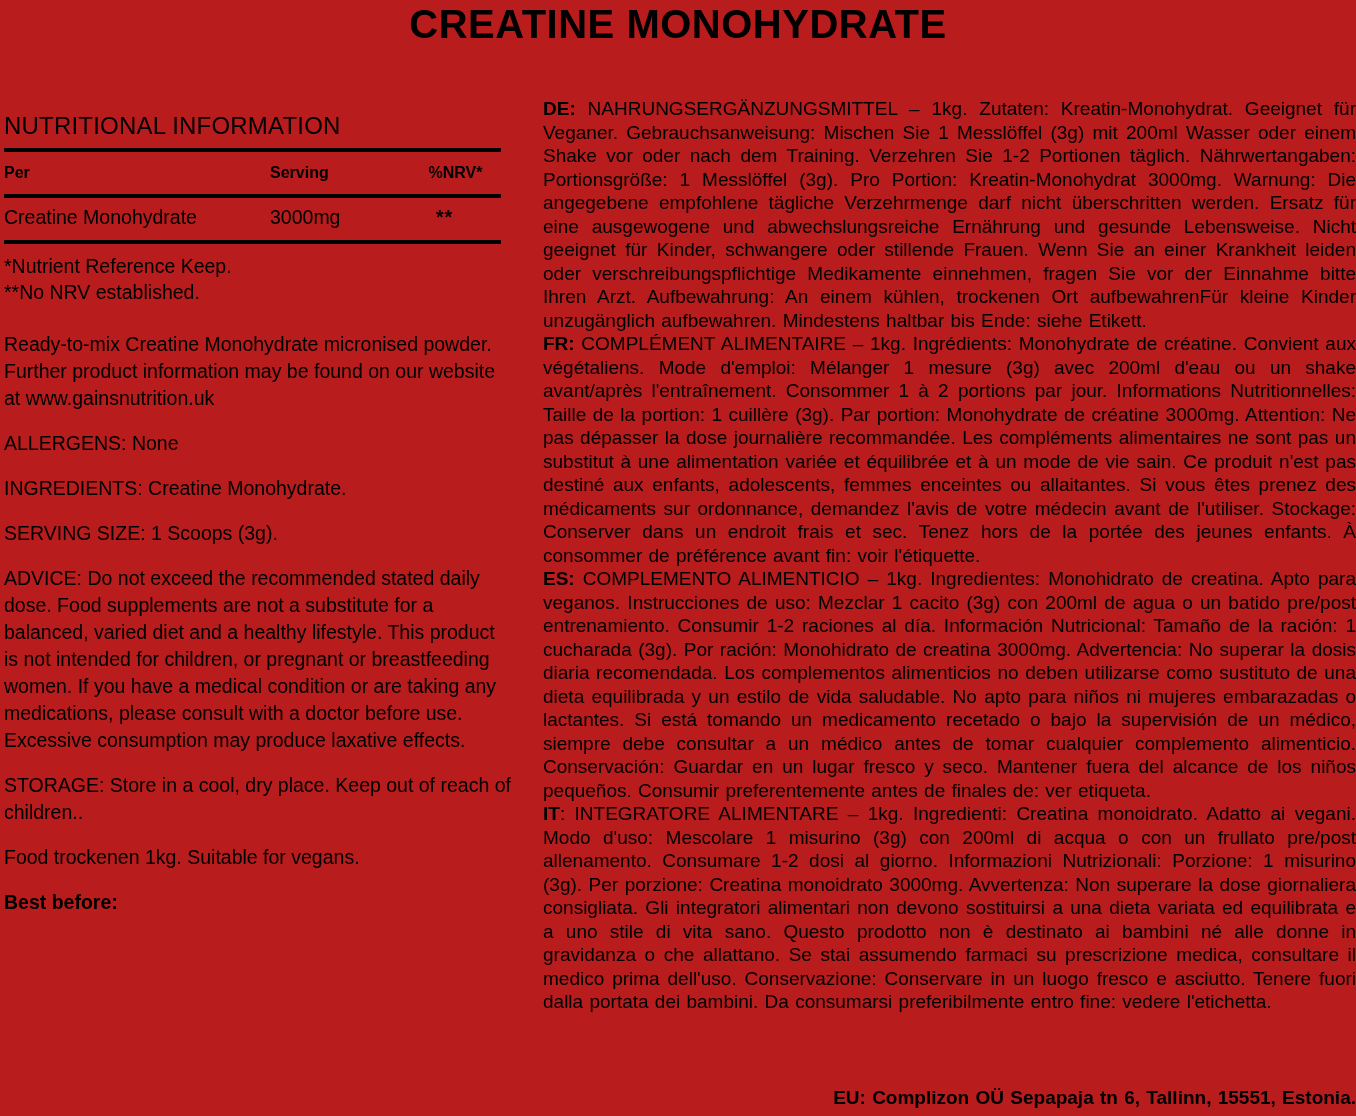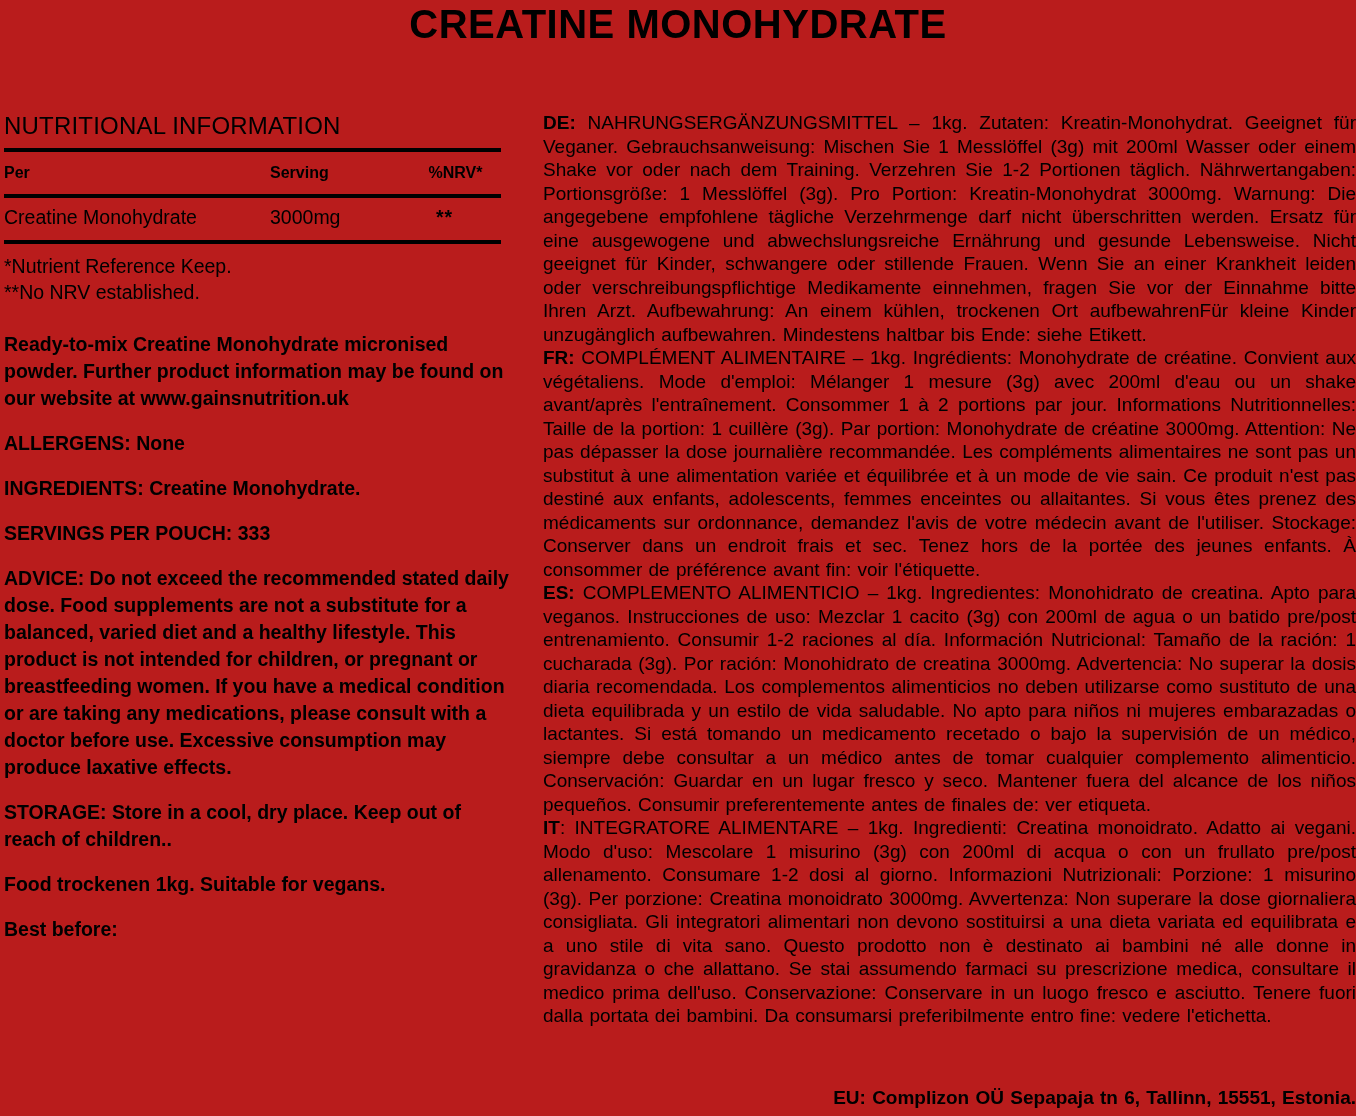--- a/index.html
+++ b/index.html
@@ -27,27 +27,27 @@
   .nut { width: 497px; }
   .nut-heading { font-size: 24px; font-weight: normal; letter-spacing: 0.2px; padding-bottom: 9px; }
   .rule { height: 4px; background: #000; }
   .nut-row { display: grid; grid-template-columns: 266px 150px 1fr; align-items: baseline; }
   .nut-head { font-weight: bold; font-size: 16px; padding: 7px 0 8px 0; }
   .nut-data { padding: 6px 0 9px 0; }
   .c3 { text-align: center; padding-right: 10px; }
   .nut-data .c3 { padding-right: 32px; font-weight: bold; letter-spacing: 1px; }
   .footnotes { margin-top: 9px; line-height: 26px; }
 
-  .lblock { margin-top: 18px; white-space: pre-line; font-weight: bold; }
+  .lblock { margin-top: 18px; white-space: pre-line; }
   .lblock.first { margin-top: 26px; }
   .bold { font-weight: bold; }
 
   
   .right-col {
-    position: absolute; left: 543px; top: 111px; bottom: 0; width: 813px;
+    position: absolute; left: 543px; top: 97px; bottom: 0; width: 813px;
     font-size: 19px; line-height: 23.5px;
     text-align: justify;
     word-spacing: 1px;
   }
   .rpara { text-align: justify; }
   .rpara b { font-weight: bold; }
   .eu-line {
     position: absolute; left: 0; bottom: 7px; width: 100%;
     font-weight: bold; text-align: right;
   }
@@ -78,21 +78,21 @@
       <div class="rule"></div>
       <div class="footnotes">
         <div>*Nutrient Reference Keep.</div>
         <div>**No NRV established.</div>
       </div>
     </div>
 
     <div class="lblock first">Ready-to-mix Creatine Monohydrate micronised powder. Further product information may be found on our website at www.gainsnutrition.uk</div>
     <div class="lblock">ALLERGENS: None</div>
     <div class="lblock">INGREDIENTS: Creatine Monohydrate.</div>
-    <div class="lblock">SERVINGS PER POUCH: 333</div>
+    <div class="lblock">SERVING SIZE: 1 Scoops (3g).</div>
     <div class="lblock">ADVICE: Do not exceed the recommended stated daily dose. Food supplements are not a substitute for a balanced, varied diet and a healthy lifestyle. This product is not intended for children, or pregnant or breastfeeding women. If you have a medical condition or are taking any medications, please consult with a doctor before use. Excessive consumption may produce laxative effects.</div>
     <div class="lblock">STORAGE: Store in a cool, dry place. Keep out of reach of children..</div>
     <div class="lblock">Food trockenen 1kg. Suitable for vegans.</div>
     <div class="lblock bold">Best before:</div>
 
   </div>
 
   <div class="right-col">
 
     <div class="rpara"><b>DE:</b><span> NAHRUNGSERGÄNZUNGSMITTEL – 1kg. Zutaten: Kreatin-Monohydrat. Geeignet für Veganer. Gebrauchsanweisung: Mischen Sie 1 Messlöffel (3g) mit 200ml Wasser oder einem Shake vor oder nach dem Training. Verzehren Sie 1-2 Portionen täglich. Nährwertangaben: Portionsgröße: 1 Messlöffel (3g). Pro Portion: Kreatin-Monohydrat 3000mg. Warnung: Die angegebene empfohlene tägliche Verzehrmenge darf nicht überschritten werden. Ersatz für eine ausgewogene und abwechslungsreiche Ernährung und gesunde Lebensweise. Nicht geeignet für Kinder, schwangere oder stillende Frauen. Wenn Sie an einer Krankheit leiden oder verschreibungspflichtige Medikamente einnehmen, fragen Sie vor der Einnahme bitte Ihren Arzt. Aufbewahrung: An einem kühlen, trockenen Ort aufbewahrenFür kleine Kinder unzugänglich aufbewahren. Mindestens haltbar bis Ende: siehe Etikett.</span></div>

